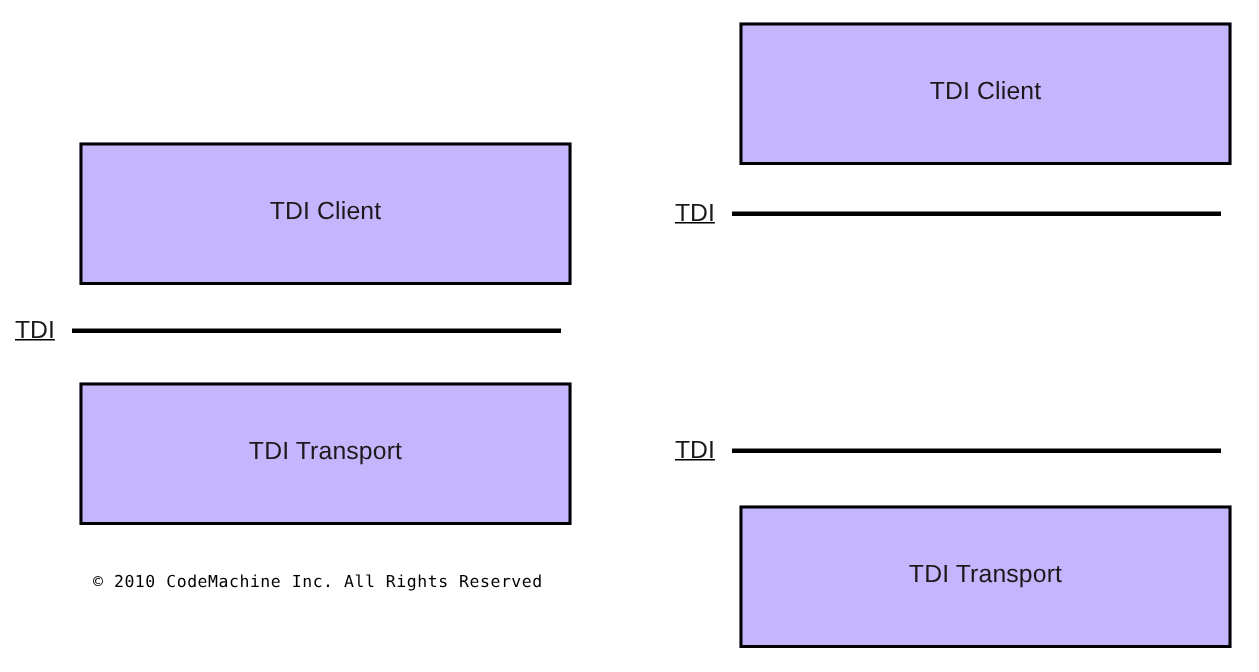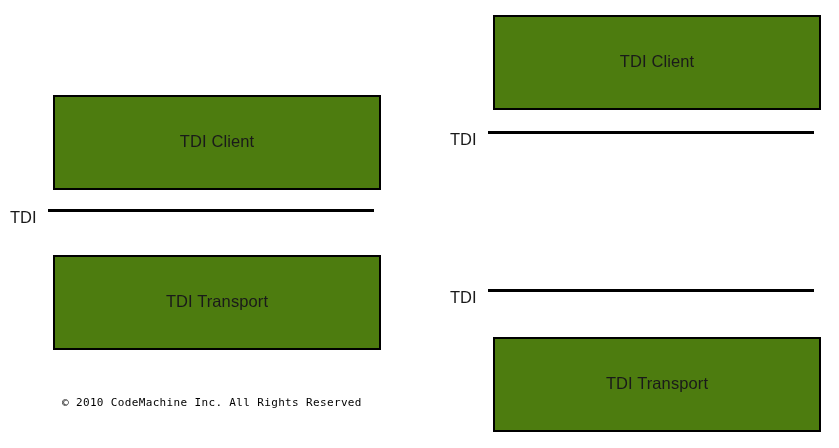--- a/index.html
+++ b/index.html
@@ -27,39 +27,40 @@
     top: 0;
     height: 448px;
   }
   #left-diagram  { left: 0px;   width: 440px; }
   #right-diagram { left: 440px; width: 399px; }
 
   .layer-box {
     position: absolute;
     box-sizing: border-box;
     border: 2px solid #000000;
-    background: #4d7c0f;
+    background: #c4b5fd;
     display: flex;
     align-items: center;
     justify-content: center;
   }
   .layer-label {
     font-size: 16.5px;
     line-height: 1;
     letter-spacing: 0.1px;
     color: #1a1a1a;
     white-space: nowrap;
     transform: translateY(-1px);
   }
 
   .interface-row {
     position: absolute;
     height: 22px;
     display: flex;
-    align-items: flex-start;
+    align-items: center;
+    text-decoration: underline;
   }
   .interface-name {
     font-size: 16.5px;
     line-height: 1;
     color: #1a1a1a;
     white-space: nowrap;
   }
   .interface-line {
     height: 0;
     border-top: 3px solid #000000;
@@ -104,15 +105,15 @@
       <div class="interface-row" style="left: 10px; top: 131px;">
         <span class="interface-name">TDI</span>
         <span class="interface-line" style="width: 326px; margin-left: 11px;"></span>
       </div>
       <div class="interface-row" style="left: 10px; top: 289px;">
         <span class="interface-name">TDI</span>
         <span class="interface-line" style="width: 326px; margin-left: 11px;"></span>
       </div>
     </div>
 
-  <div class="copyright" style="left:62px; top:397px;">© 2010 CodeMachine Inc. All Rights Reserved</div>
+  <div class="copyright" style="left:62px; top:382px;">© 2010 CodeMachine Inc. All Rights Reserved</div>
 
 </div>
 
 </body></html>

